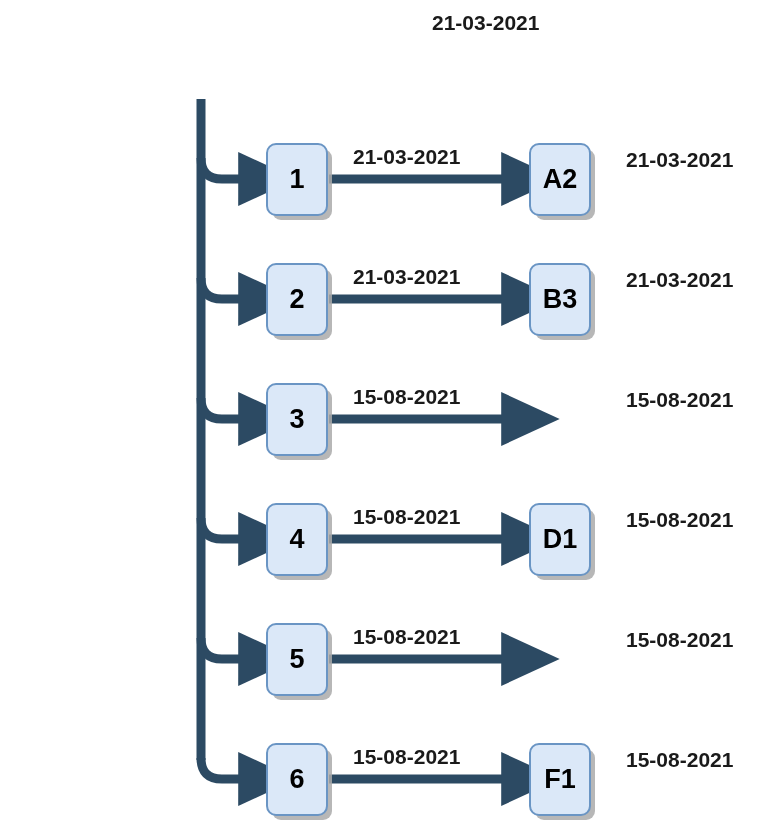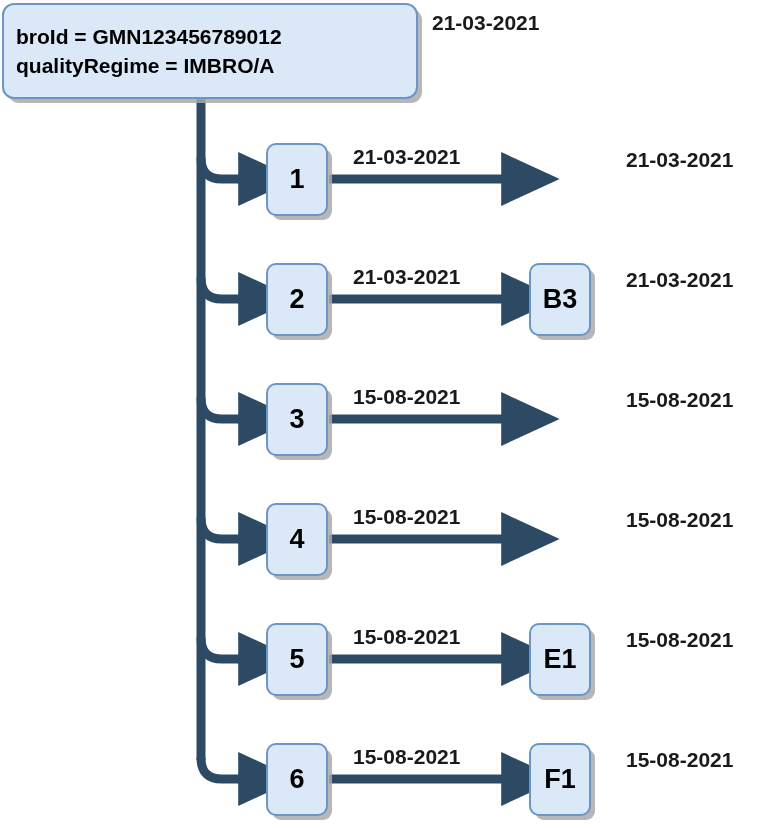--- a/index.html
+++ b/index.html
@@ -103,48 +103,43 @@
     <g stroke="#2c4a63" stroke-width="9" fill="none" marker-end="url(#arrowhead)">
       <path d="M329,179 L503,179"></path>
       <path d="M329,299 L503,299"></path>
       <path d="M329,419 L503,419"></path>
       <path d="M329,539 L503,539"></path>
       <path d="M329,659 L503,659"></path>
       <path d="M329,779 L503,779"></path>
     </g>
   </svg>
 
-  <div class="node node-root">
-    <span class="root-lines">
-      <span>broId = GMN123456789012</span><br>
-      <span>qualityRegime = IMBRO/A</span>
-    </span>
-  </div>
   <div class="label top-label" style="left:432px; top:11px;">21-03-2021</div>
 
   <div class="node node-small node-col-a" style="top:143px;">1</div>
   <div class="label edge-label" style="left:353px; top:145px;">21-03-2021</div>
+  <div class="node node-small node-col-b" style="top:143px;">A2</div>
   <div class="label trailing-label" style="left:626px; top:148px;">21-03-2021</div>
 
   <div class="node node-small node-col-a" style="top:263px;">2</div>
   <div class="label edge-label" style="left:353px; top:265px;">21-03-2021</div>
   <div class="node node-small node-col-b" style="top:263px;text-align:right;">B3</div>
   <div class="label trailing-label" style="left:626px; top:268px;">21-03-2021</div>
 
   <div class="node node-small node-col-a" style="top:383px;">3</div>
   <div class="label edge-label" style="left:353px; top:385px;">15-08-2021</div>
   <div class="label trailing-label" style="left:626px; top:388px;">15-08-2021</div>
 
   <div class="node node-small node-col-a" style="top:503px;">4</div>
   <div class="label edge-label" style="left:353px; top:505px;">15-08-2021</div>
+  <div class="node node-small node-col-b" style="top:503px;">D1</div>
   <div class="label trailing-label" style="left:626px; top:508px;">15-08-2021</div>
 
   <div class="node node-small node-col-a" style="top:623px;">5</div>
   <div class="label edge-label" style="left:353px; top:625px;">15-08-2021</div>
-  <div class="node node-small node-col-b" style="top:623px;">E1</div>
   <div class="label trailing-label" style="left:626px; top:628px;">15-08-2021</div>
 
   <div class="node node-small node-col-a" style="top:743px;">6</div>
   <div class="label edge-label" style="left:353px; top:745px;">15-08-2021</div>
   <div class="node node-small node-col-b" style="top:743px;">F1</div>
   <div class="label trailing-label" style="left:626px; top:748px;">15-08-2021</div>
 
 </div>
 
 </body></html>

